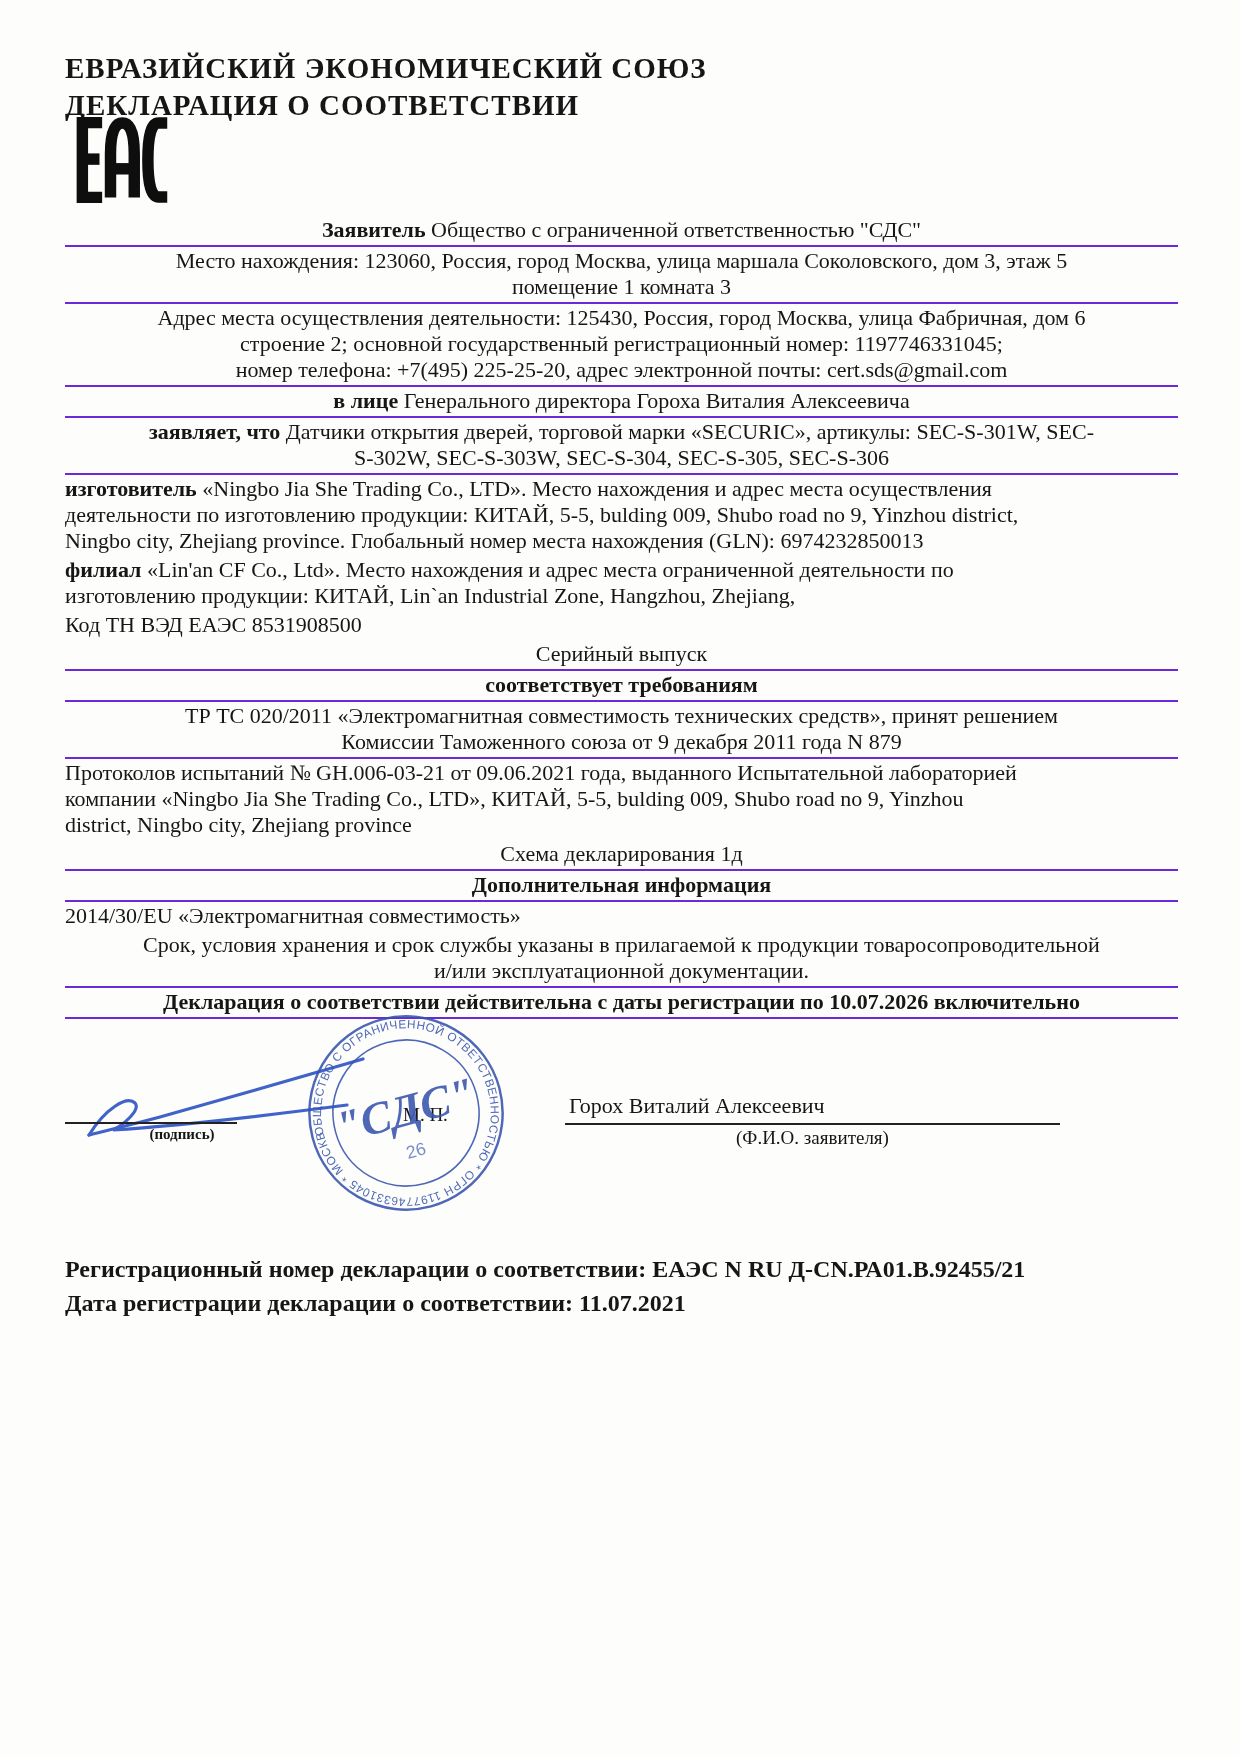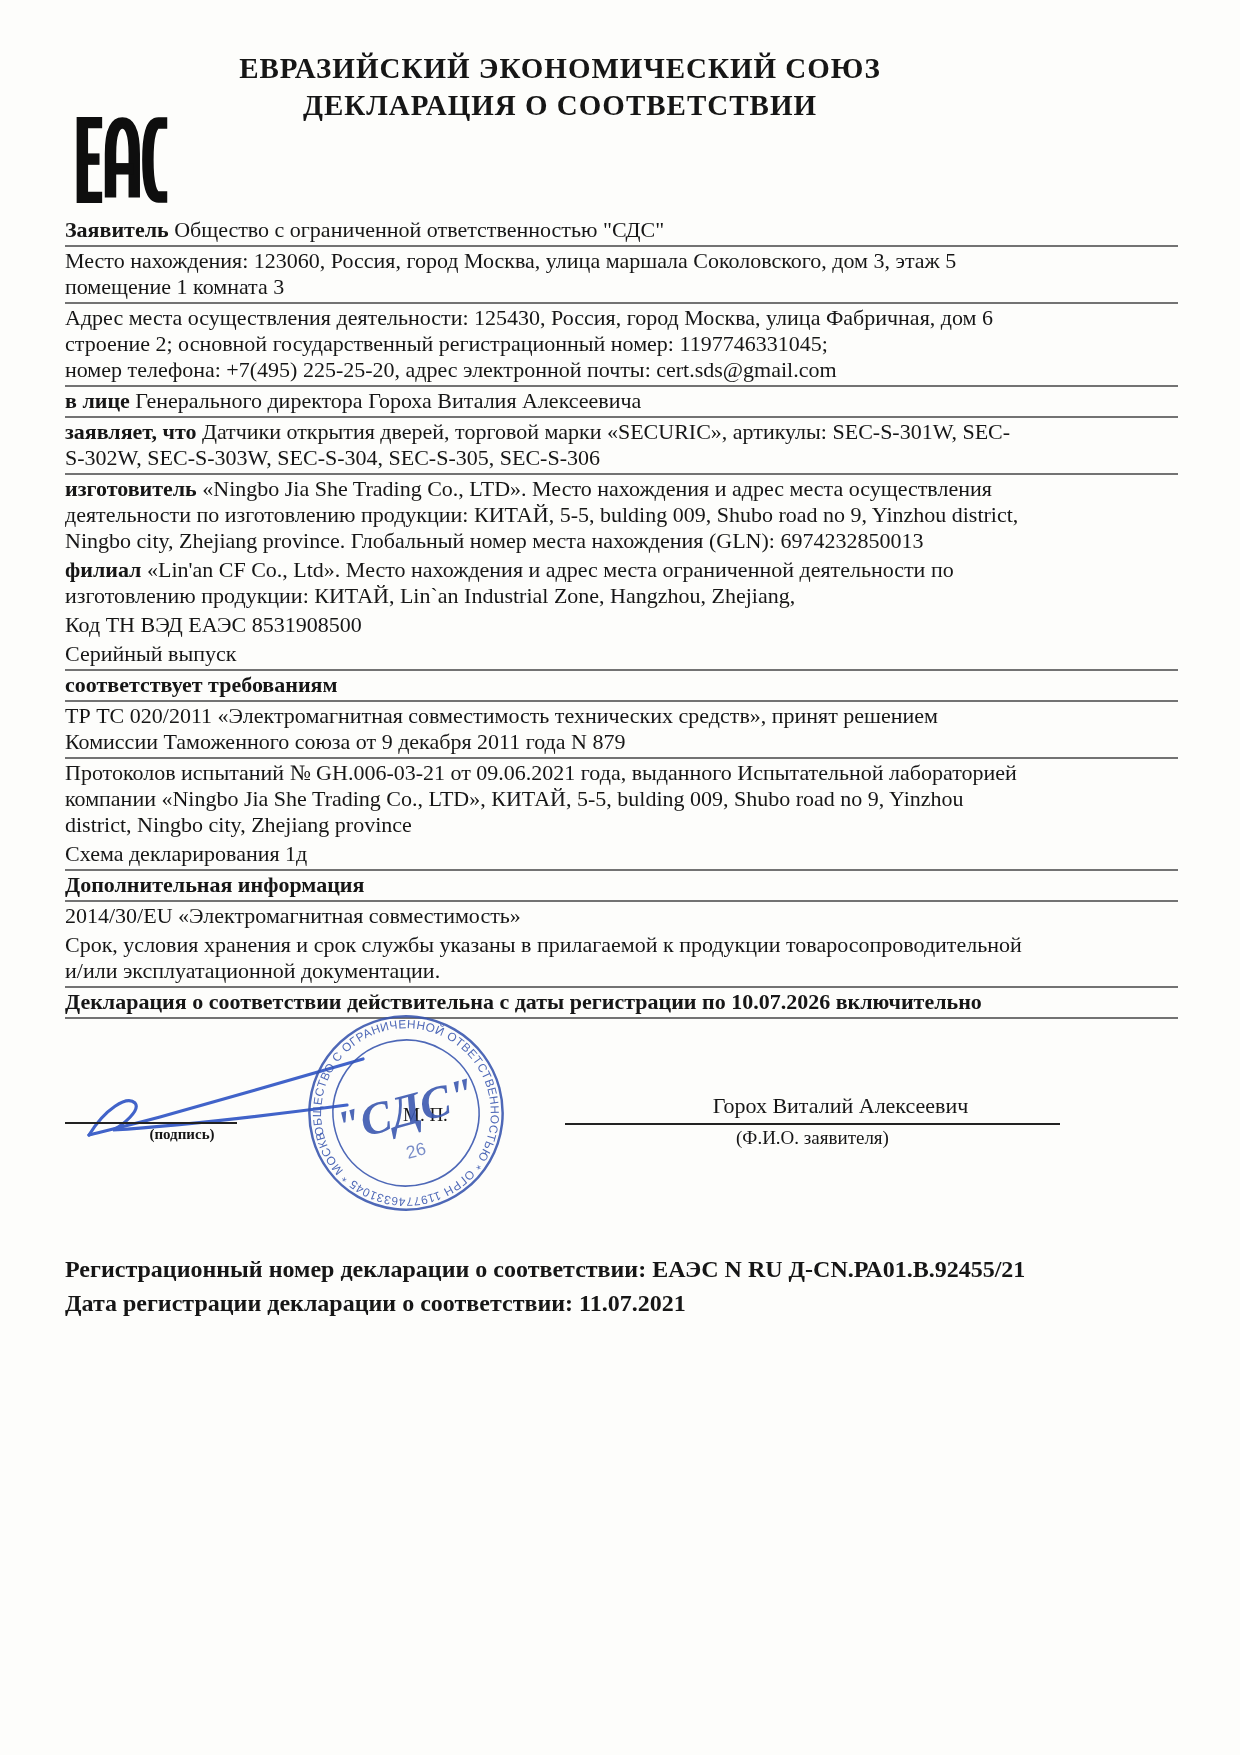--- a/index.html
+++ b/index.html
@@ -6,35 +6,35 @@
   body{
     width:1240px;height:1755px;
     background:#fdfdfb;
     font-family:"Liberation Serif",serif;
     color:#161616;
     position:relative;
     overflow:hidden;
   }
   .title{
     position:absolute;left:65px;top:50px;width:990px;
-    text-align:center;font-weight:bold;font-size:29px;line-height:37px;letter-spacing:1px;
+    font-weight:bold;font-size:29px;line-height:37px;letter-spacing:1px;
   }
   .eac{position:absolute;left:74px;top:110px;}
   .content{margin:216px 0 0 65px;width:1113px;}
   .para{font-size:22px;line-height:26px;padding:1px 0 2px;margin:0;}
   .para .txt{white-space:pre-wrap;}
   .b{font-weight:bold;}
-  .hr{border-bottom:2px solid #737373;}
+  .hr{border-bottom:2px solid #6d28d9;text-align:center;}
   .sig-area{position:relative;margin-left:65px;width:1113px;height:215px;}
   .sig-svg{position:absolute;left:10px;top:28px;}
   .stamp{position:absolute;left:235px;top:-12px;z-index:2;}
   .sig-line{position:absolute;left:0;top:103px;width:172px;border-top:2px solid #222;}
   .sig-label{position:absolute;left:52px;top:107px;width:130px;text-align:center;font-size:15px;font-weight:bold;}
   .mp-label{position:absolute;left:338px;top:85px;font-size:19px;z-index:1;}
-  .fio-name{position:absolute;left:528px;top:74px;width:495px;text-align:center;font-size:22px;}
+  .fio-name{position:absolute;left:504px;top:74px;width:495px;font-size:22px;}
   .fio-line{position:absolute;left:500px;top:104px;width:495px;border-top:2px solid #222;}
   .fio-label{position:absolute;left:500px;top:108px;width:495px;text-align:center;font-size:19px;}
   .footer{margin:18px 0 0 65px;width:1113px;font-weight:bold;font-size:24px;line-height:34px;}
   .footer p{margin:0;}
 </style>
 </head>
 <body>
 
 <div>
 

